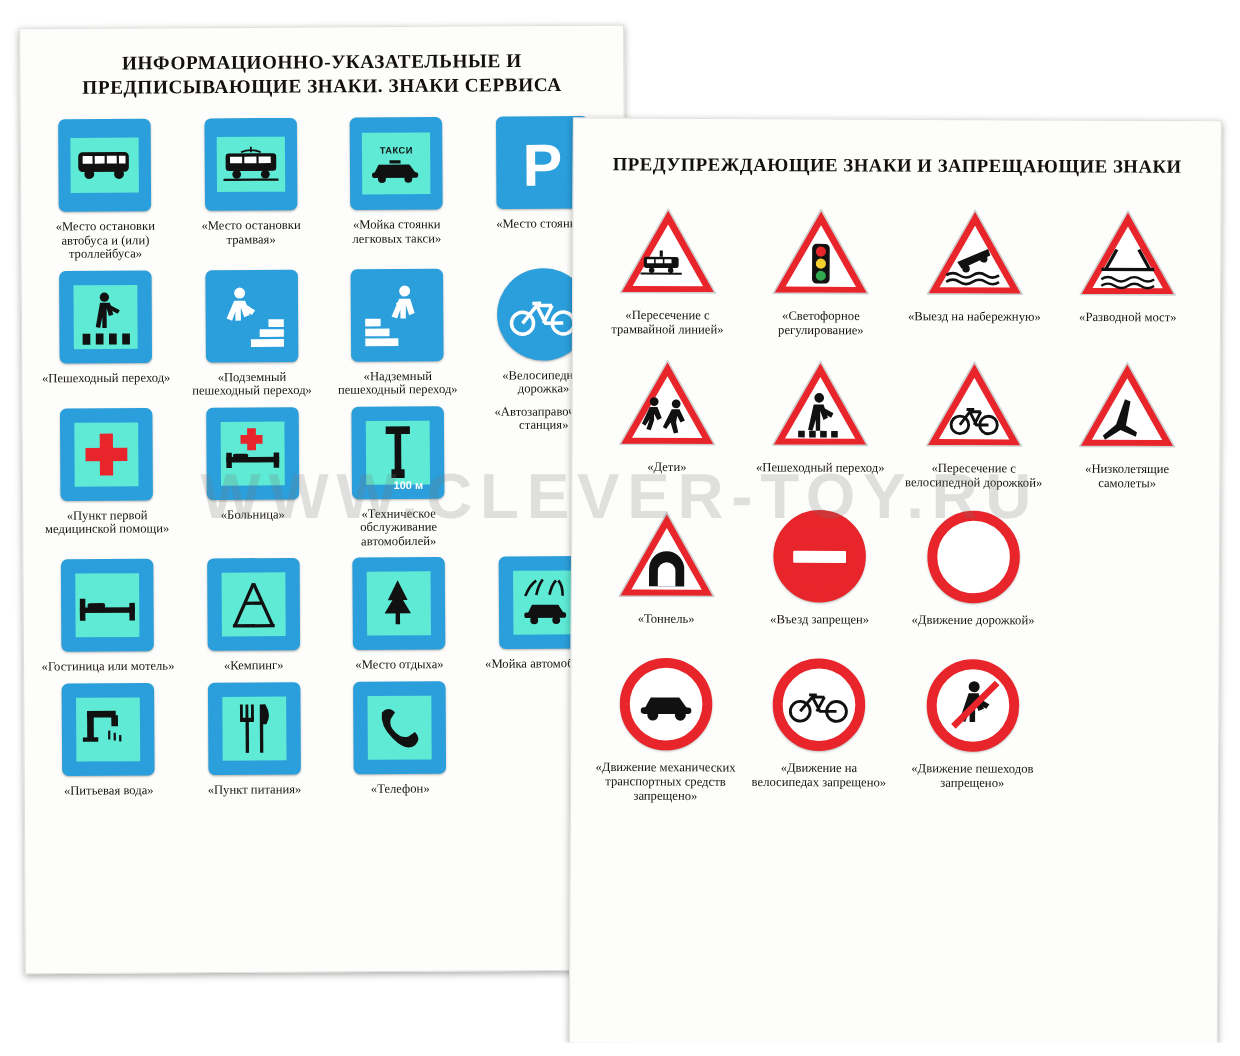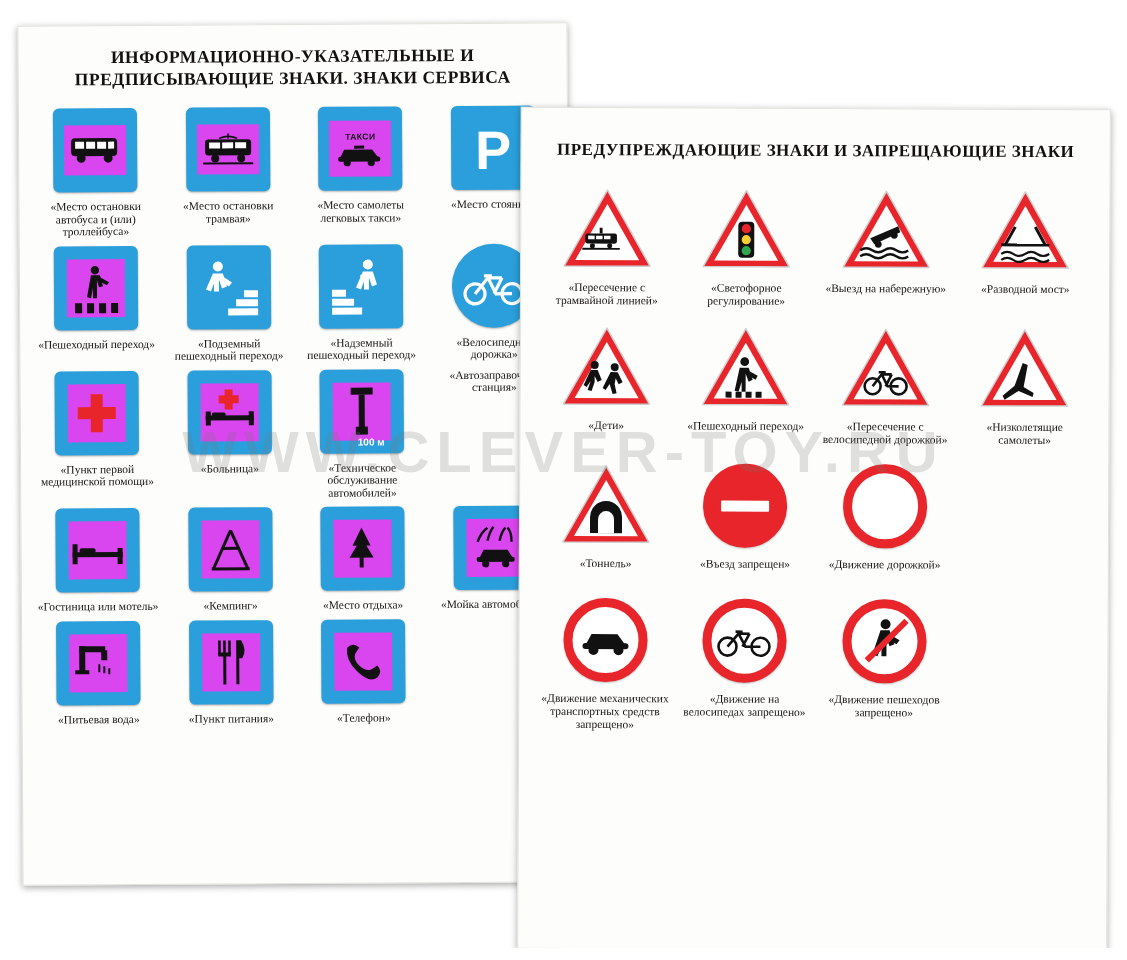--- a/index.html
+++ b/index.html
@@ -113,21 +113,21 @@
     border-radius: 6px;
     box-shadow: 0 1px 2px rgba(0,0,0,0.3);
     display: flex;
     align-items: center;
     justify-content: center;
     position: relative;
   }
   .sq .inner-white {
     width: 62px;
     height: 50px;
-    background: #d946ef;
+    background: #5eead4;
     display: flex;
     align-items: center;
     justify-content: center;
     position: relative;
   }
   .sq .inner-white.tall { width: 58px; height: 58px; }
   .sq .inner-white.taxi { width: 62px; height: 56px; flex-direction: column; }
 
   .taxi-label {
     font-family: "Liberation Sans", sans-serif;
@@ -271,21 +271,21 @@
             <svg width="52" height="26" viewBox="0 0 52 26">
               <path d="M6 16 L10 8 L38 8 L44 16 Z" fill="#111"></path>
               <rect x="4" y="15" width="42" height="5" rx="2" fill="#111"></rect>
               <circle cx="13" cy="21" r="3.6" fill="#111"></circle>
               <circle cx="37" cy="21" r="3.6" fill="#111"></circle>
               <rect x="20" y="4" width="10" height="3" fill="#111"></rect>
             </svg>
           </div>
             </div>
         </div>
-        <div class="caption">«Место самолеты легковых такси»</div>
+        <div class="caption">«Мойка стоянки легковых такси»</div>
       </div>
 
       <div class="cell">
         <div class="sign-wrap">
           <div class="sq">
             <svg width="46" height="58" viewBox="0 0 46 58">
               <text x="23" y="50" text-anchor="middle" font-family="Liberation Sans, sans-serif" font-size="54" font-weight="bold" fill="#fff">P</text>
             </svg>
           </div>
         </div>

